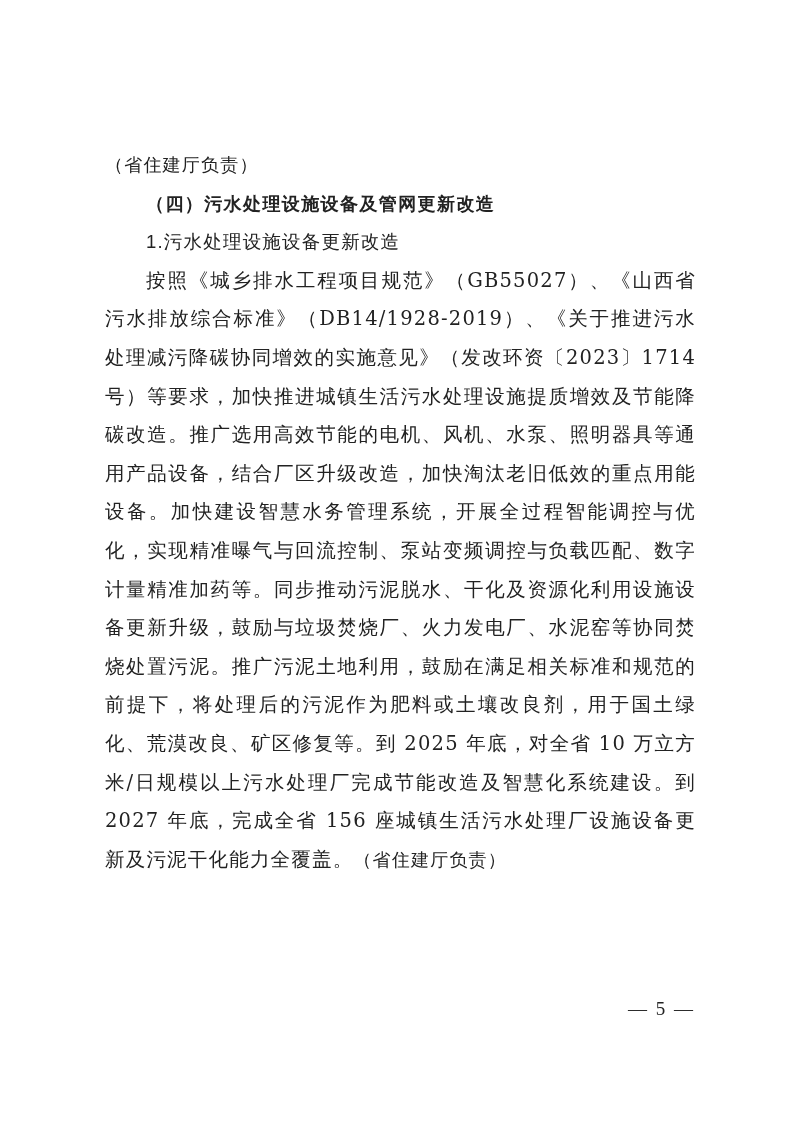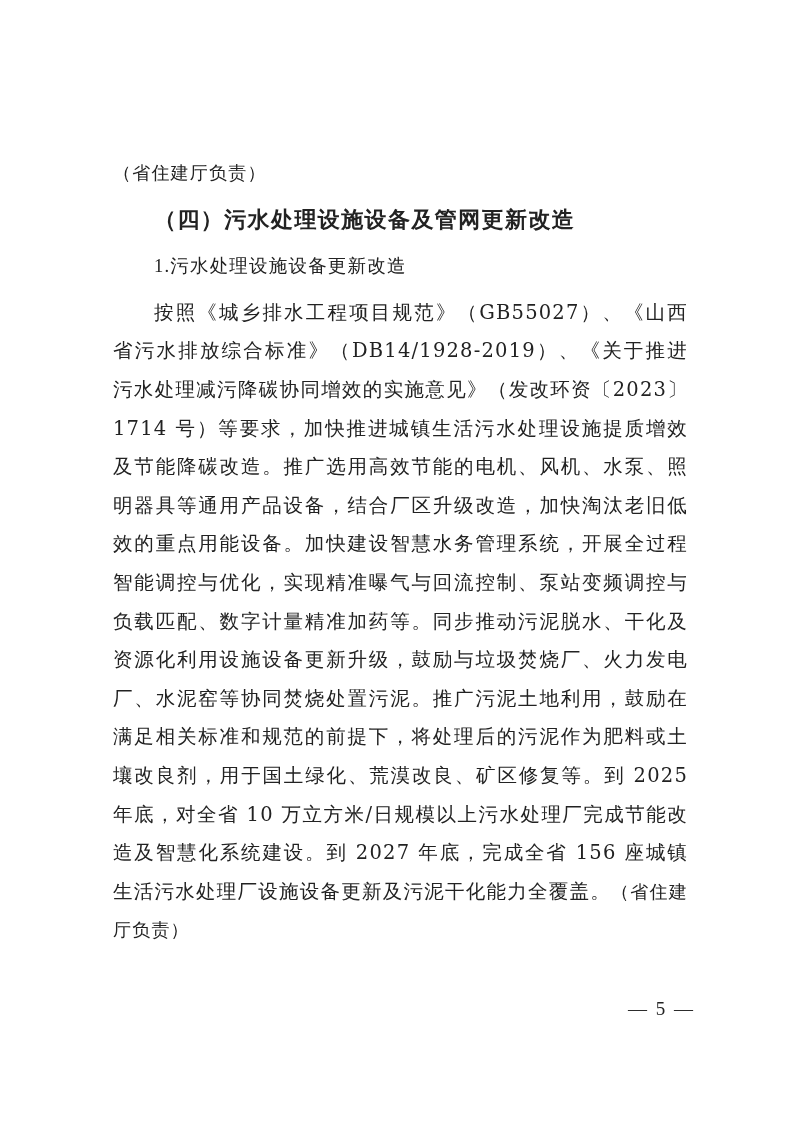--- a/index.html
+++ b/index.html
@@ -8,28 +8,28 @@
     position: absolute;
     left: 105px;
     top: 146px;
     width: 591px;
     font-family: "DejaVu Serif", "Liberation Serif", serif;
     font-size: 19.5px;
     color: #222222;
     line-height: 38.6px;
   }
   .p {
-    margin: 8px;
+    margin: 0;
     text-align: justify;
     text-align-last: left;
     letter-spacing: 1.2px;
   }
   .indent { text-indent: 41px; }
-  .heading { font-weight: bold; font-family: "DejaVu Sans", "Liberation Sans", sans-serif; font-size: 22px; letter-spacing: 1.4px; }
-  .subheading { font-family: Liberation Serif, serif; font-size: 18.5px; letter-spacing: 1.2px; }
+  .heading { font-weight: bold; font-family: "DejaVu Sans", "Liberation Sans", sans-serif; font-size: 18px; letter-spacing: 1.4px; }
+  .subheading { font-family: Liberation Sans, sans-serif; font-size: 18.5px; letter-spacing: 1.2px; }
   .subheading.bold { font-weight: bold; }
   .resp { font-family: "DejaVu Sans", "Liberation Sans", sans-serif; font-size: 18px; }
   .page-number {
     position: absolute;
     top: 998px;
     left: 628px;
     font-family: "Liberation Serif", "DejaVu Serif", serif;
     font-size: 19px;
     color: #222222;
     letter-spacing: 2px;

